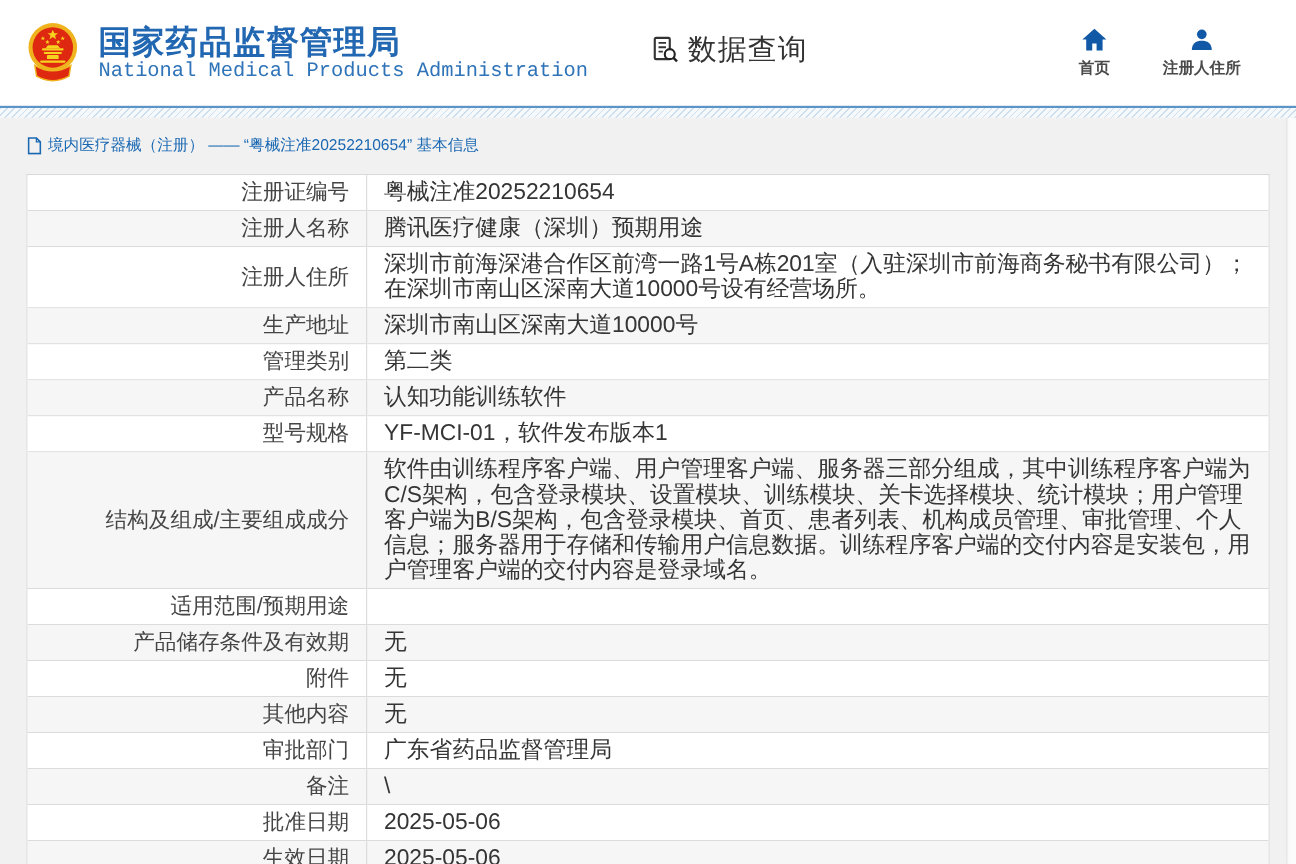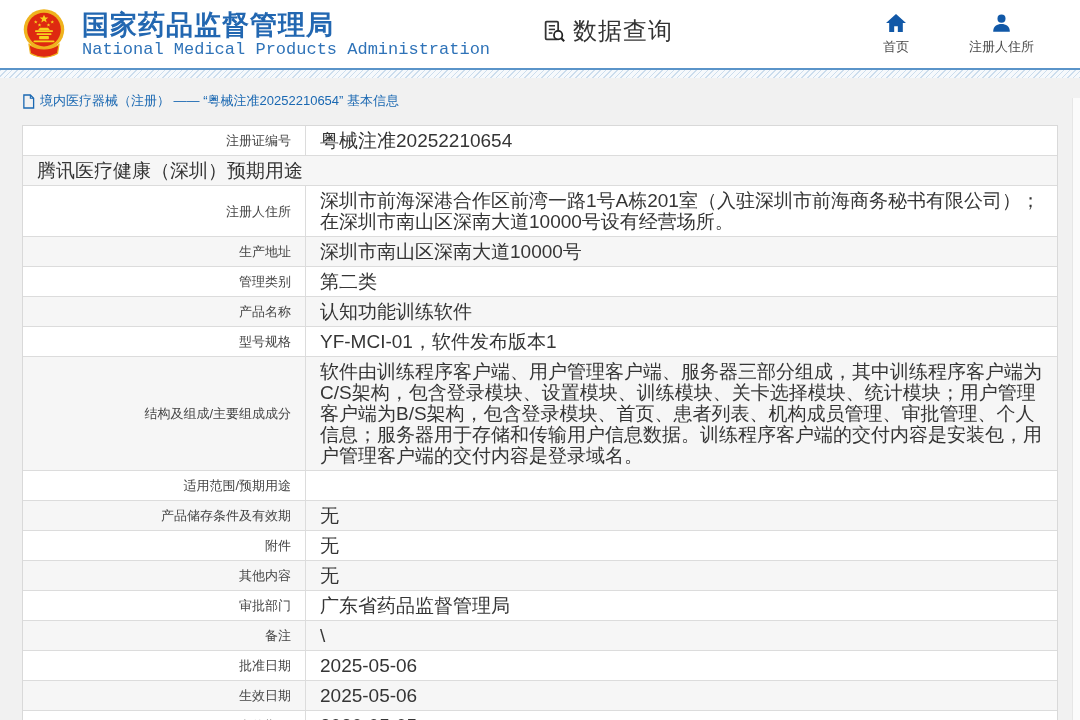--- a/index.html
+++ b/index.html
@@ -1,48 +1,48 @@
 <!DOCTYPE html>
 <html><head>
 <meta charset="utf-8">
 <style>
   * { margin:0; padding:0; box-sizing:border-box; }
   html,body { width:1080px; height:720px; overflow:hidden; background:#f1f1f1;
     font-family:"Liberation Sans","DejaVu Sans",sans-serif; }
 
   
-  .header { height:68px; background:#ffffff; display:flex; align-items:center;
+  .header { height:88px; background:#ffffff; display:flex; align-items:center;
     padding:0 46px 0 20px; position:relative; }
   .logo-group { display:flex; align-items:center; cursor:pointer; }
   .emblem { width:48px; height:54px; flex:0 0 auto; }
   .title-block { margin-left:14px; }
   .site-title { color:#2267b1; font-size:27px; font-weight:bold; letter-spacing:1px; line-height:30px; }
   .site-subtitle { color:#2f73b8; font-size:17px; margin-top:0;font-family:Liberation Mono, monospace; }
   .nav-query { display:flex; align-items:center; margin-left:52px; margin-top:-6px; cursor:pointer; }
   .nav-query-label { color:#333; font-size:24px; margin-left:6px; letter-spacing:1px; }
-  .header-links { margin-left:auto; display:flex; gap:60px; }
+  .header-links { margin-left:auto; display:flex; gap:44px;font-weight:bold; }
   .header-link { display:flex; flex-direction:column; align-items:center; cursor:pointer; }
   .header-link .lbl { font-size:13px; color:#4a4a4a; margin-top:5px; white-space:nowrap; }
 
   
   .hatch { height:10px; border-top:2px solid #5a94c9;
     background:repeating-linear-gradient(135deg,#ccdded 0 1px,#f6f9fc 1px 4px); }
 
   
   .main { padding:14px 22px 0 22px; }
   .breadcrumb { display:flex; align-items:center; color:#1a68b2; font-size:13px; cursor:pointer; }
   .breadcrumb svg { margin-right:5px; flex:0 0 auto; }
 
   
   .reg-table { margin-top:15px; background:#fff; border:1px solid #d9d9d9; border-bottom:none; }
   .trow { display:flex; border-bottom:1px solid #dcdcdc; background:#ffffff; min-height:30px; }
   .trow:nth-child(even) { background:#f6f6f6; }
   .tlabel { width:283px; flex:0 0 283px; border-right:1px solid #dcdcdc;
     display:flex; align-items:center; justify-content:flex-end;
-    padding:4px 14px; color:#454545; font-size:13px; text-align:right; line-height:19px; }
+    padding:4px 14px; color:#454545; font-size:18px; text-align:right; line-height:19px; }
   .tvalue { flex:1; display:flex; align-items:center; padding:4px 14px;
     color:#353535; font-size:19px; line-height:21px; word-break:break-all; }
 
   
   .scrollbar { position:fixed; top:98px; right:0; width:8px; bottom:0;
     background:#fbfbfb; border-left:1px solid #e6e6e6; }
 </style>
 </head>
 <body>
 
@@ -126,20 +126,21 @@
     </svg>
     <span>境内医疗器械（注册） —— “粤械注准20252210654” 基本信息</span>
   </div>
 
   <div class="reg-table">
       <div class="trow">
         <div class="tlabel">注册证编号</div>
         <div class="tvalue">粤械注准20252210654</div>
       </div>
       <div class="trow">
+        <div class="tlabel">注册人名称</div>
         <div class="tvalue">腾讯医疗健康（深圳）预期用途</div>
       </div>
       <div class="trow">
         <div class="tlabel">注册人住所</div>
         <div class="tvalue">深圳市前海深港合作区前湾一路1号A栋201室（入驻深圳市前海商务秘书有限公司）；在深圳市南山区深南大道10000号设有经营场所。</div>
       </div>
       <div class="trow">
         <div class="tlabel">生产地址</div>
         <div class="tvalue">深圳市南山区深南大道10000号</div>
       </div>

